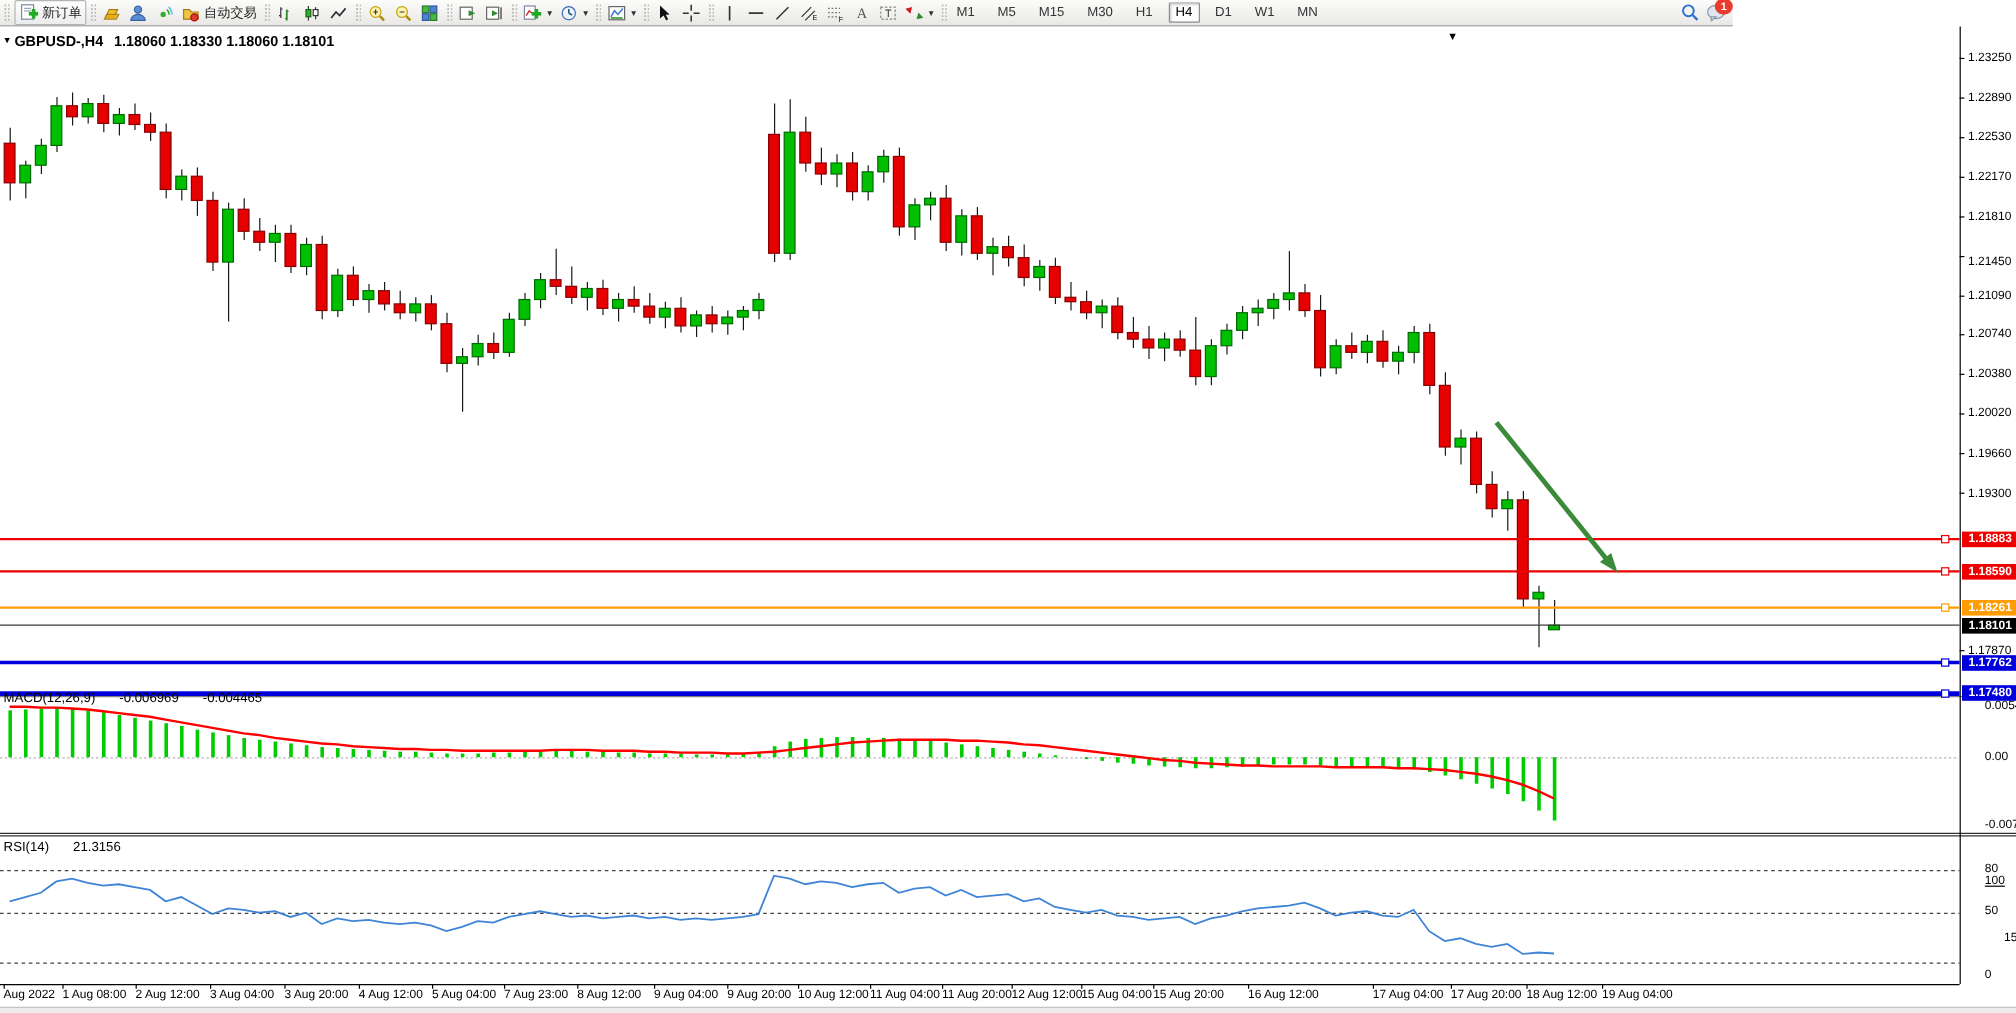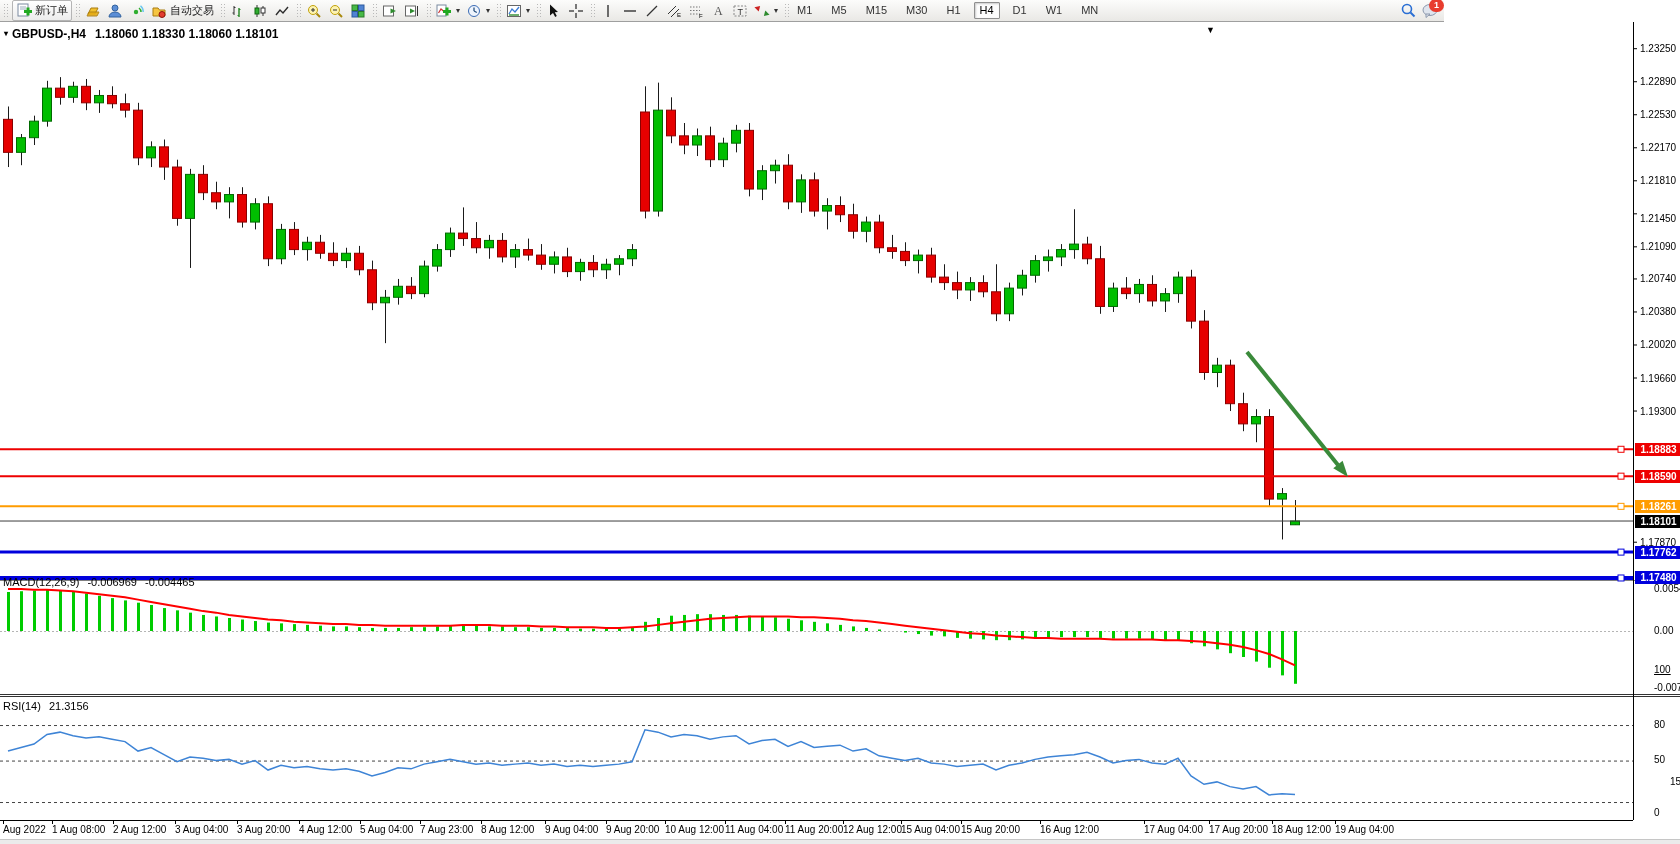--- a/index.html
+++ b/index.html
@@ -24,21 +24,21 @@
                  padding:0 5px;border-radius:1px;color:#000;}
   .tb-right{margin-left:auto;display:flex;align-items:center;margin-right:6px;gap:6px;}
   .badge{position:absolute;top:-4px;right:-6px;min-width:13px;height:13px;border-radius:7px;
          background:#e83c2e;color:#fff;font-size:9px;font-weight:bold;text-align:center;line-height:13px;padding:0 1px;}
 
   
   .chart-title{position:absolute;left:4px;top:27px;font-size:12px;font-weight:bold;color:#000;z-index:20;}
   .chart-title .sp{margin-right:9px;}
   .title-arrow{font-size:8px;color:#000;margin-right:4px;vertical-align:2px;}
   .ind-label{position:absolute;font-size:11px;color:#000;z-index:20;white-space:nowrap;}
-  .ind-label span{margin-right:8px;}
+  .ind-label span{margin-right:20px;}
   #macdLabel{left:3px;top:576px;}
   #rsiLabel{left:3px;top:700px;}
   .shift-marker{position:absolute;left:1206px;top:25px;font-size:9px;color:#000;z-index:20;}
 
   
   .ptick{position:absolute;left:1640px;font-size:10px;color:#000;z-index:15;}
   .plabel{position:absolute;left:1635px;width:47px;height:13px;line-height:13px;
           font-size:10px;font-weight:bold;color:#fff;text-align:center;z-index:16;}
   .iaxis{position:absolute;left:1638px;font-size:10px;color:#000;z-index:15;padding-left:16px;}
   .tlabel{position:absolute;top:824px;font-size:10px;color:#000;white-space:nowrap;z-index:15;}
@@ -734,21 +734,21 @@
       <div class="ptick" style="top: 241.337px;">1.21090</div>
       <div class="ptick" style="top: 273.442px;">1.20740</div>
       <div class="ptick" style="top: 306.465px;">1.20380</div>
       <div class="ptick" style="top: 339.488px;">1.20020</div>
       <div class="ptick" style="top: 372.511px;">1.19660</div>
       <div class="ptick" style="top: 405.533px;">1.19300</div>
       <div class="ptick" style="top: 536.707px;">1.17870</div>
       <div class="iaxis" style="top: 583px;">0.005493</div>
       <div class="iaxis" style="top: 625px;">0.00</div>
       <div class="iaxis" style="top: 682px;">-0.007562</div>
-      <div class="iaxis" style="top: 664px; text-decoration: underline;">100</div>
+      <div class="iaxis" style="top: 729px; text-decoration: underline;">100</div>
       <div class="iaxis" style="top: 719px;">80</div>
       <div class="iaxis" style="top: 754px;">50</div>
       <div class="iaxis" style="top: 776px; margin-left: 16px;">15</div>
       <div class="iaxis" style="top: 807px;">0</div>
       <div class="tlabel" style="left: 3px;">Aug 2022</div>
       <div class="tlabel" style="left: 52px;">1 Aug 08:00</div>
       <div class="tlabel" style="left: 113px;">2 Aug 12:00</div>
       <div class="tlabel" style="left: 175px;">3 Aug 04:00</div>
       <div class="tlabel" style="left: 237px;">3 Aug 20:00</div>
       <div class="tlabel" style="left: 299px;">4 Aug 12:00</div>

